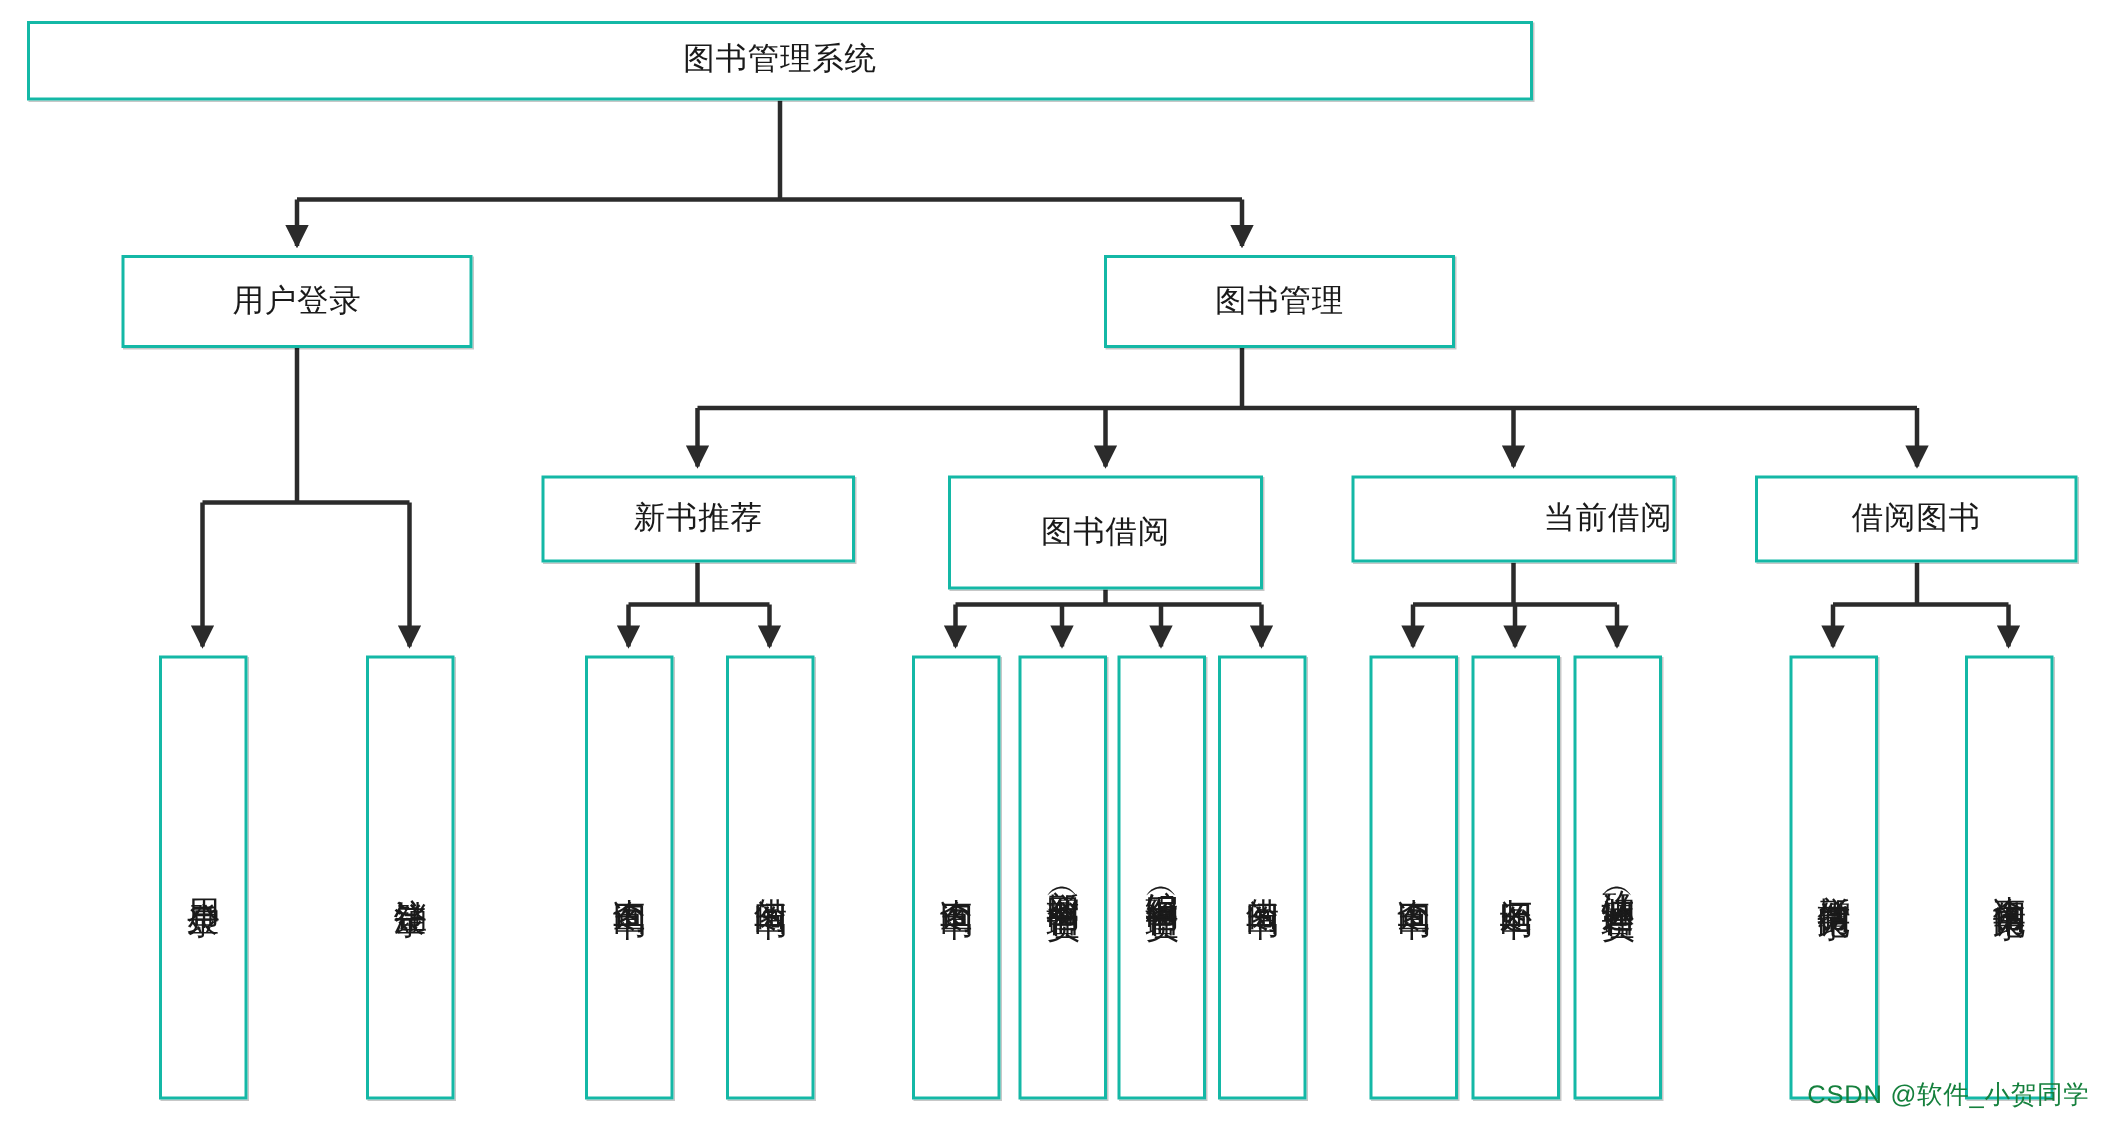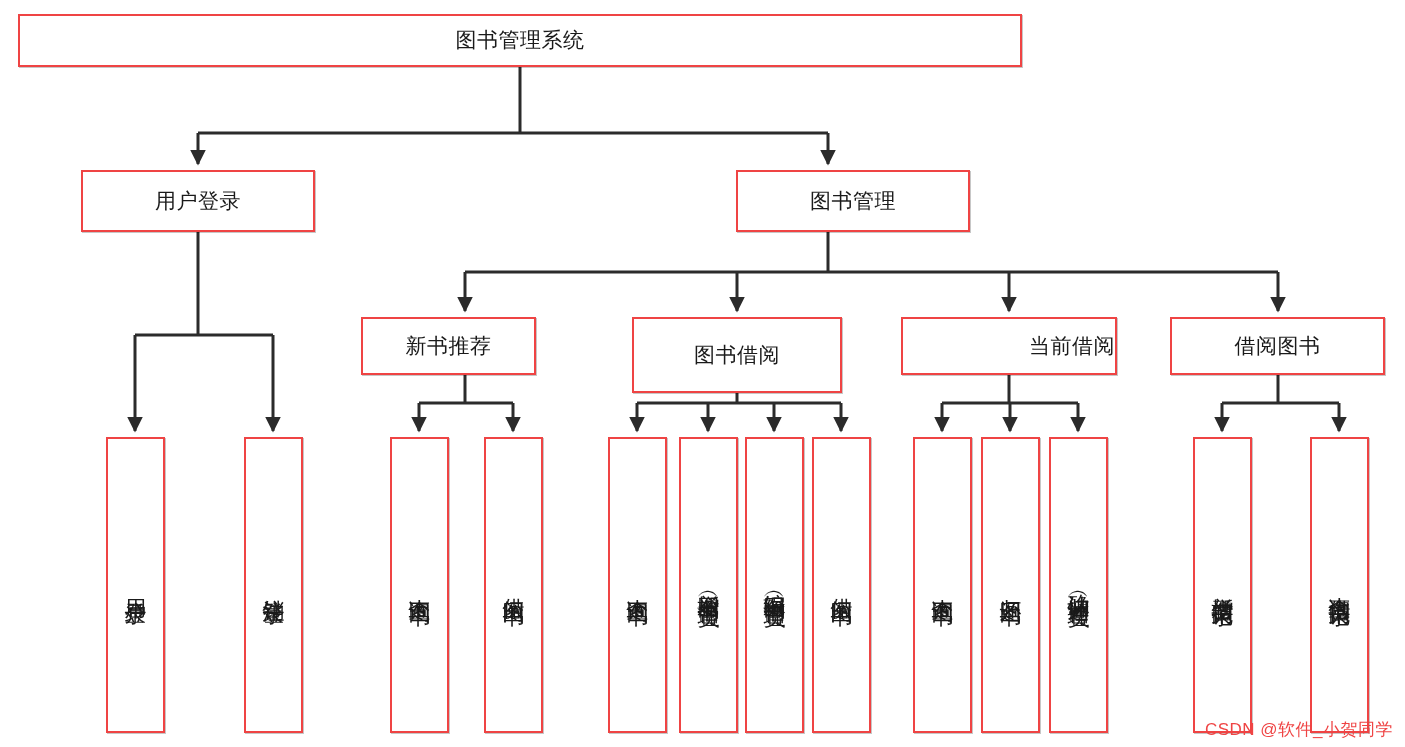--- a/index.html
+++ b/index.html
@@ -23,21 +23,21 @@
     position: absolute;
     left: 0;
     top: 0;
     width: 1405px;
     height: 747px;
     pointer-events: none;
   }
   .node {
     position: absolute;
     box-sizing: border-box;
-    border: 2px solid #ef4444;
+    border: 2px solid #14b8a6;
     background: #ffffff;
     display: flex;
     align-items: center;
     justify-content: center;
     color: #1a1a1a;
     box-shadow: 1px 1px 0 rgba(0,0,0,0.22);
   }
   .node .label {
     display: block;
     text-align: center;
@@ -60,21 +60,21 @@
     max-height: 286px;
   }
   .node.vert.tall .label {
     max-height: 290px;
   }
   .watermark {
     position: absolute;
     right: 12px;
     bottom: 6px;
     font-size: 17px;
-    color: #ef4444;
+    color: #15803d;
     letter-spacing: 0.5px;
     white-space: nowrap;
     user-select: none;
   }
 </style>
 </head>
 <body>
 
 <div id="diagram-root">
 
@@ -132,21 +132,21 @@
     <span class="label">图书管理系统</span>
   </div>
 
   <div class="node horiz" style="left:81px; top:170px; width:234px; height:62px;">
     <span class="label">用户登录</span>
   </div>
   <div class="node horiz" style="left:736px; top:170px; width:234px; height:62px;">
     <span class="label">图书管理</span>
   </div>
 
-  <div class="node horiz" style="left:361px; top:317px; width:175px; height:58px;">
+  <div class="node horiz" style="left:361px; top:317px; width:209px; height:58px;">
     <span class="label">新书推荐</span>
   </div>
   <div class="node horiz" style="left:632px; top:317px; width:210px; height:76px;">
     <span class="label">图书借阅</span>
   </div>
   <div class="node horiz" style="left:901px; top:317px; width:216px; height:58px;justify-content:flex-end;">
     <span class="label">当前借阅</span>
   </div>
   <div class="node horiz" style="left:1170px; top:317px; width:215px; height:58px;">
     <span class="label">借阅图书</span>

